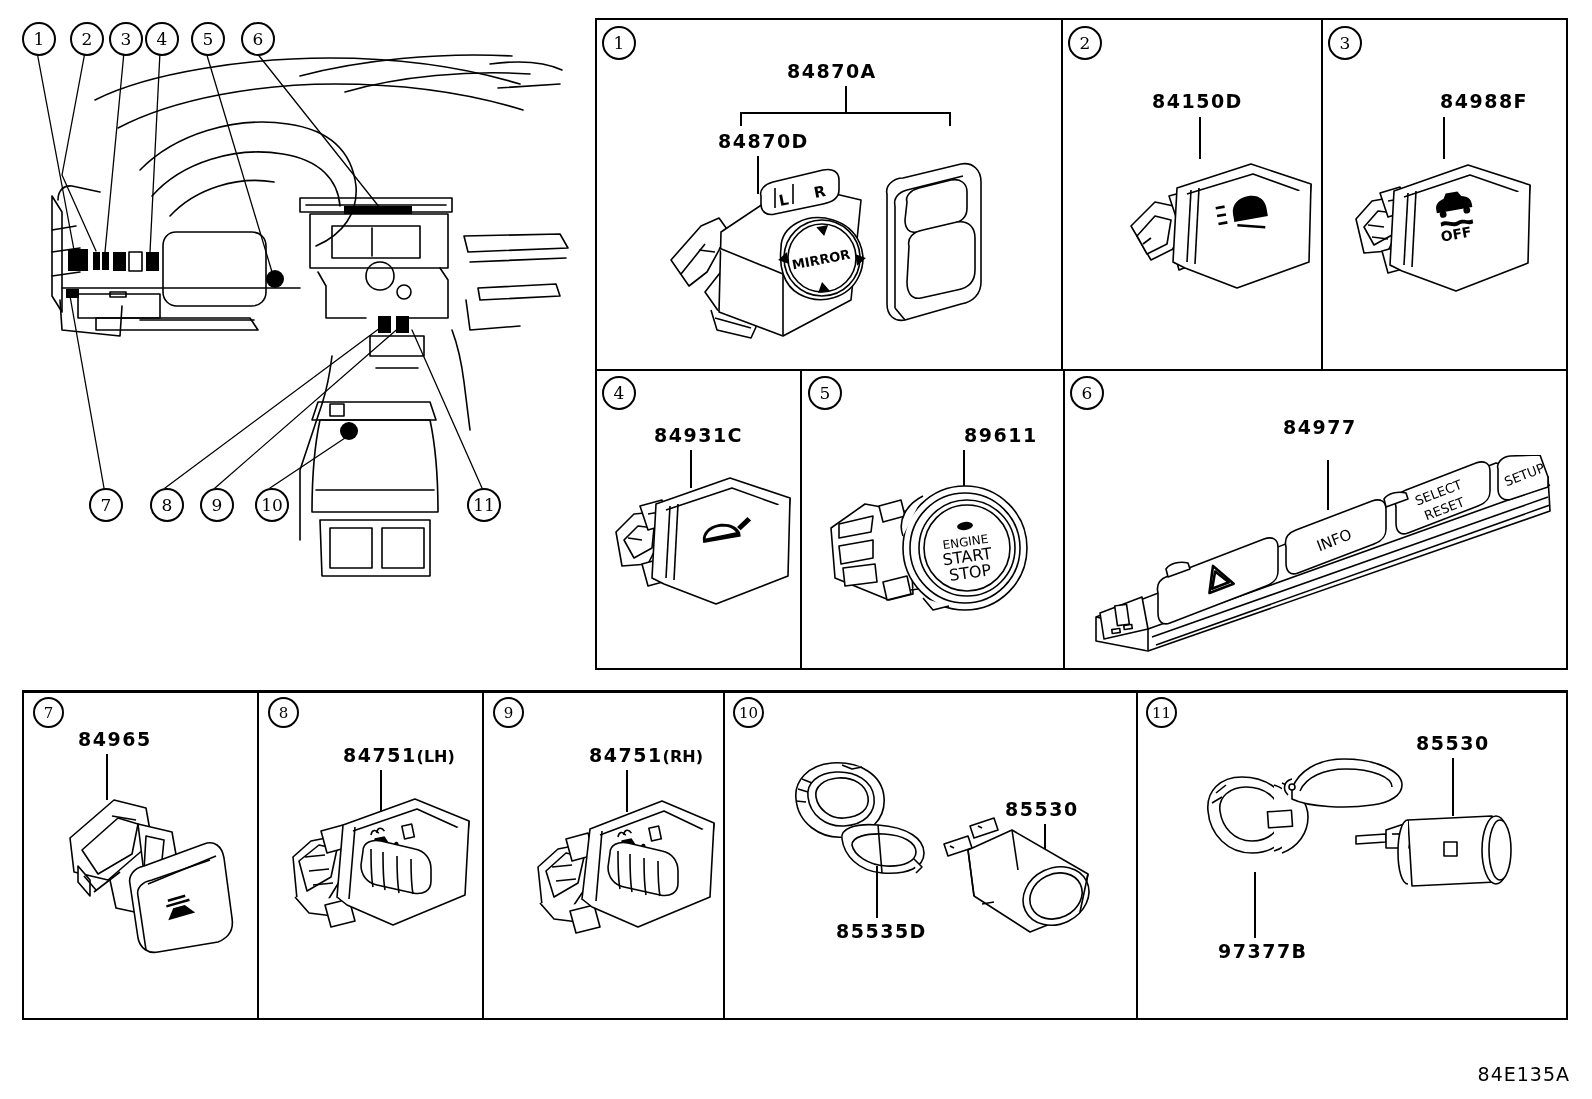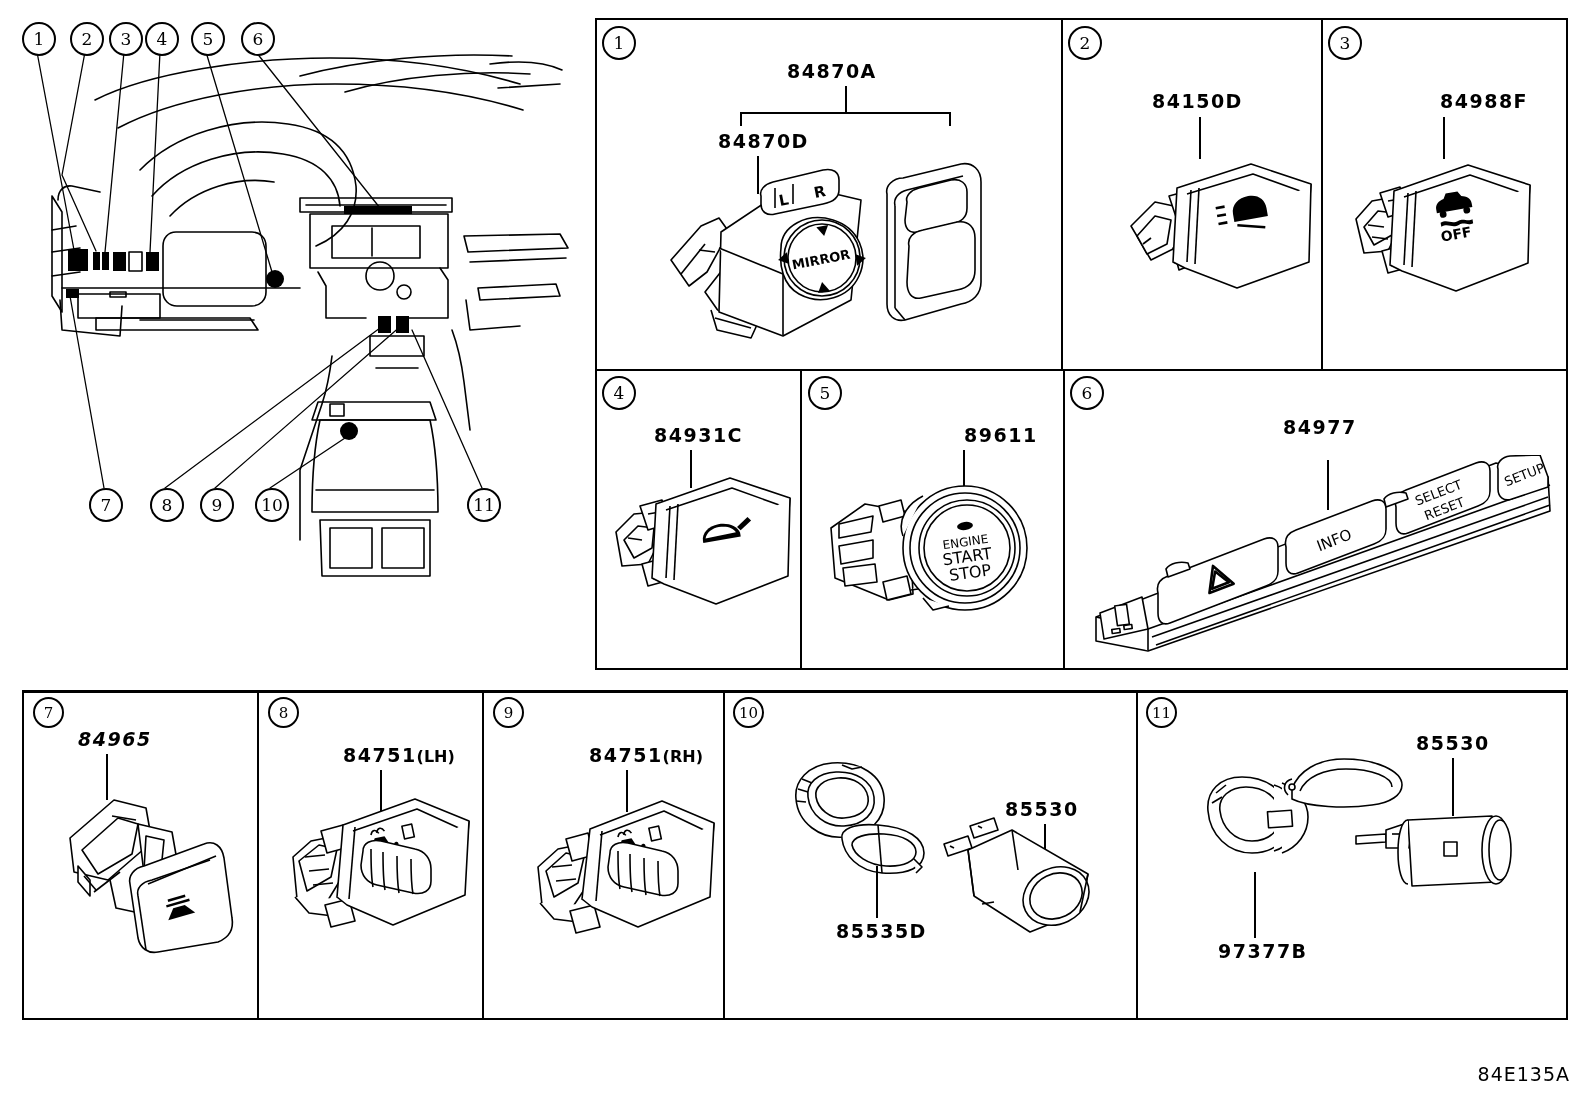--- a/index.html
+++ b/index.html
@@ -395,21 +395,21 @@
       <path d="M306 44 C310 38 320 36 328 38 L330 44 L308 52 Z"></path>
 
       <path d="M420 14 C418 8 424 2 432 1 L462 0 L470 22 L470 32 L434 44 C426 47 420 42 420 34 Z"></path>
       <text x="448" y="24" font-family="DejaVu Sans,sans-serif" font-size="13" fill="#000" stroke="none" text-anchor="middle" transform="rotate(-21 448 24)">SETUP</text>
     </svg>
   </div>
 
   <div class="pnum sm" style="left:33px;top:697px;">
       <span>7</span>
     </div>
-  <div class="partno" style="left:78px;top:728px;font-style:italic;"><span>84965</span></div>
+  <div class="partno" style="left:78px;top:728px;"><span>84965</span></div>
   <div class="lead" style="left:106px;top:754px;height:46px;"></div>
 
   <div class="draw" style="left:60px;top:780px;">
     <svg width="190" height="180" viewBox="0 0 190 180" fill="#fff" stroke="#000" stroke-width="1.6" stroke-linejoin="round">
 
       <path d="M10 58 L54 20 L86 28 L92 62 L48 100 L14 92 Z"></path>
       <path d="M22 70 L58 38 L78 44 L72 74 L38 94 Z"></path>
       <path d="M18 86 L30 100 L30 116 L18 102 Z"></path>
       <path d="M24 96 L36 110"></path>
       <path d="M34 112 L60 92"></path>

